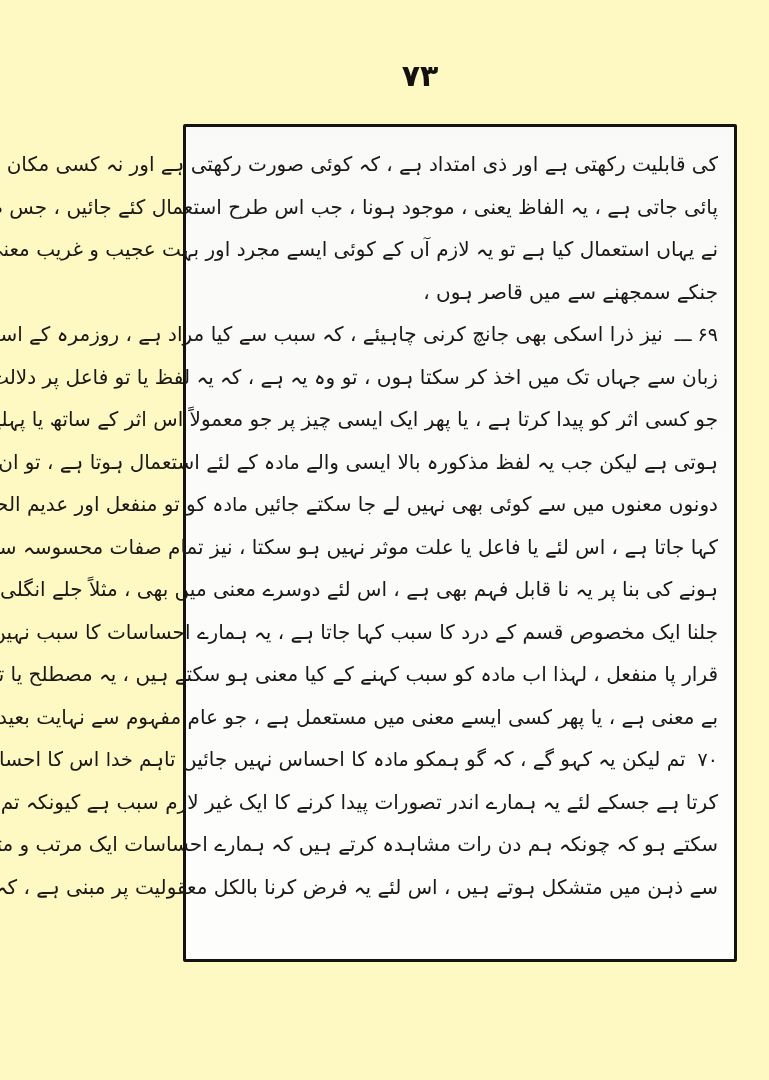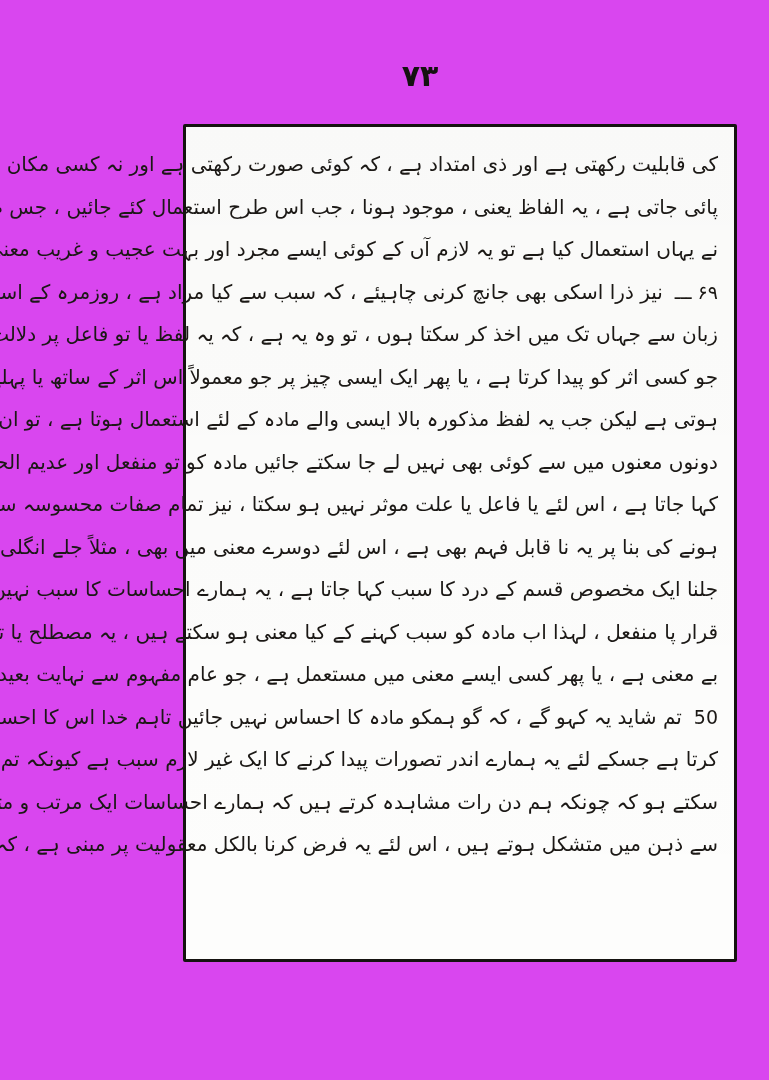--- a/index.html
+++ b/index.html
@@ -6,21 +6,21 @@
     margin: 0;
     padding: 0;
     background: #e9e9e9;
     font-family: "DejaVu Sans", "Liberation Sans", sans-serif;
   }
   .page {
     position: relative;
     width: 769px;
     height: 1080px;
     margin: 0 auto;
-    background: #d946ef;
+    background: #fef9c3;
     overflow: hidden;
     color: #181614;
   }
   .page-number {
     position: absolute;
     top: 58px;
     left: 150px;
     width: 540px;
     text-align: center;
     font-size: 30px;
@@ -71,28 +71,29 @@
 </head>
 <body>
 
 <div class="page">
   <div class="page-number">۷۳</div>
 
   <div class="text-frame">
       <div class="line"><span>کی قابلیت رکھتی ہے اور ذی امتداد ہے ، کہ کوئی صورت رکھتی ہے اور نہ کسی مکان میں</span></div>
       <div class="line"><span>پائی جاتی ہے ، یہ الفاظ یعنی ، موجود ہونا ، جب اس طرح استعمال کئے جائیں ، جس طرح تم</span></div>
       <div class="line"><span>نے یہاں استعمال کیا ہے تو یہ لازم آں کے کوئی ایسے مجرد اور بہت عجیب و غریب معنی ہیں</span></div>
+      <div class="line short"><span>جنکے سمجھنے سے میں قاصر ہوں ،</span></div>
       <div class="line"><span class="marker">۶۹ ـــ </span><span>نیز ذرا اسکی بھی جانچ کرنی چاہیئے ، کہ سبب سے کیا مراد ہے ، روزمرہ کے استعمال</span></div>
       <div class="line"><span>زبان سے جہاں تک میں اخذ کر سکتا ہوں ، تو وہ یہ ہے ، کہ یہ لفظ یا تو فاعل پر دلالت کرتا ہے</span></div>
       <div class="line"><span>جو کسی اثر کو پیدا کرتا ہے ، یا پھر ایک ایسی چیز پر جو معمولاً اس اثر کے ساتھ یا پہلے مشاہدہ</span></div>
       <div class="line"><span>ہوتی ہے لیکن جب یہ لفظ مذکورہ بالا ایسی والے </span><span class="em">مادہ</span><span> کے لئے استعمال ہوتا ہے ، تو ان</span></div>
       <div class="line"><span>دونوں معنوں میں سے کوئی بھی نہیں لے جا سکتے جائیں </span><span class="em">مادہ</span><span> کو تو منفعل اور عدیم الحرکت</span></div>
       <div class="line"><span>کہا جاتا ہے ، اس لئے یا فاعل یا علت موثر نہیں ہو سکتا ، نیز تمام صفات محسوسہ سے عاری</span></div>
       <div class="line"><span>ہونے کی بنا پر یہ نا قابل فہم بھی ہے ، اس لئے دوسرے معنی میں بھی ، مثلاً جلے انگلی کا</span></div>
       <div class="line"><span>جلنا ایک مخصوص قسم کے درد کا سبب کہا جاتا ہے ، یہ ہمارے احساسات کا سبب نہیں</span></div>
       <div class="line"><span>قرار پا منفعل ، لہذا اب </span><span class="em">مادہ</span><span> کو سبب کہنے کے کیا معنی ہو سکتے ہیں ، یہ مصطلح یا تو سرے سے</span></div>
       <div class="line"><span>بے معنی ہے ، یا پھر کسی ایسے معنی میں مستعمل ہے ، جو عام مفہوم سے نہایت بعید اور</span></div>
-      <div class="line"><span class="marker">50 </span><span>تم شاید یہ کہو گے ، کہ گو ہمکو </span><span class="em">مادہ</span><span> کا احساس نہیں جائیں تاہم </span><span class="em">خدا</span><span> اس کا احساس</span></div>
+      <div class="line"><span class="marker">۷۰ </span><span>تم لیکن یہ کہو گے ، کہ گو ہمکو </span><span class="em">مادہ</span><span> کا احساس نہیں جائیں تاہم </span><span class="em">خدا</span><span> اس کا احساس</span></div>
       <div class="line"><span>کرتا ہے جسکے لئے یہ ہمارے اندر تصورات پیدا کرنے کا ایک غیر لازم سبب ہے کیونکہ تم یہ کہہ</span></div>
       <div class="line"><span>سکتے ہو کہ چونکہ ہم دن رات مشاہدہ کرتے ہیں کہ ہمارے احساسات ایک مرتب و متواتر طریق</span></div>
       <div class="line"><span>سے ذہن میں متشکل ہوتے ہیں ، اس لئے یہ فرض کرنا بالکل معقولیت پر مبنی ہے ، کہ ان کے لئے</span></div>
     </div>
 </div>
 
 </body></html>

